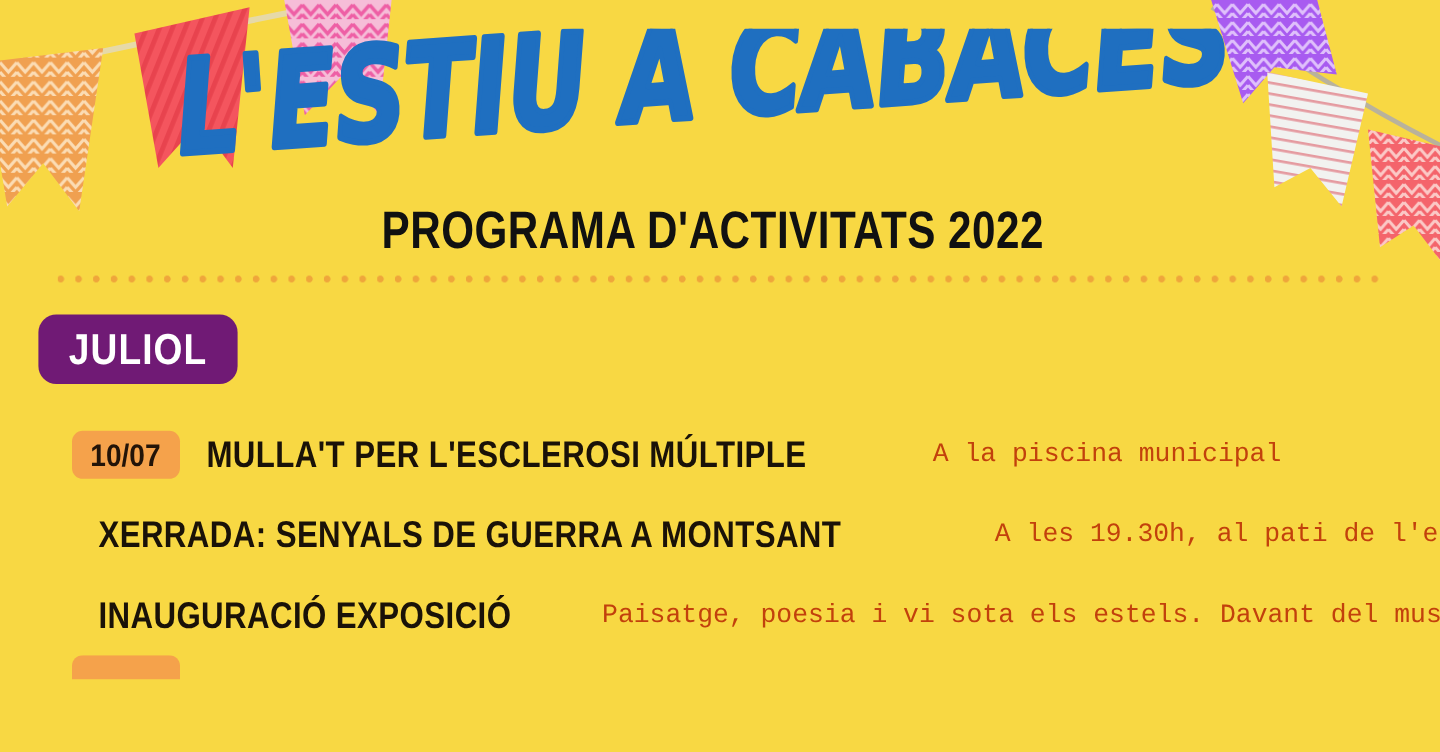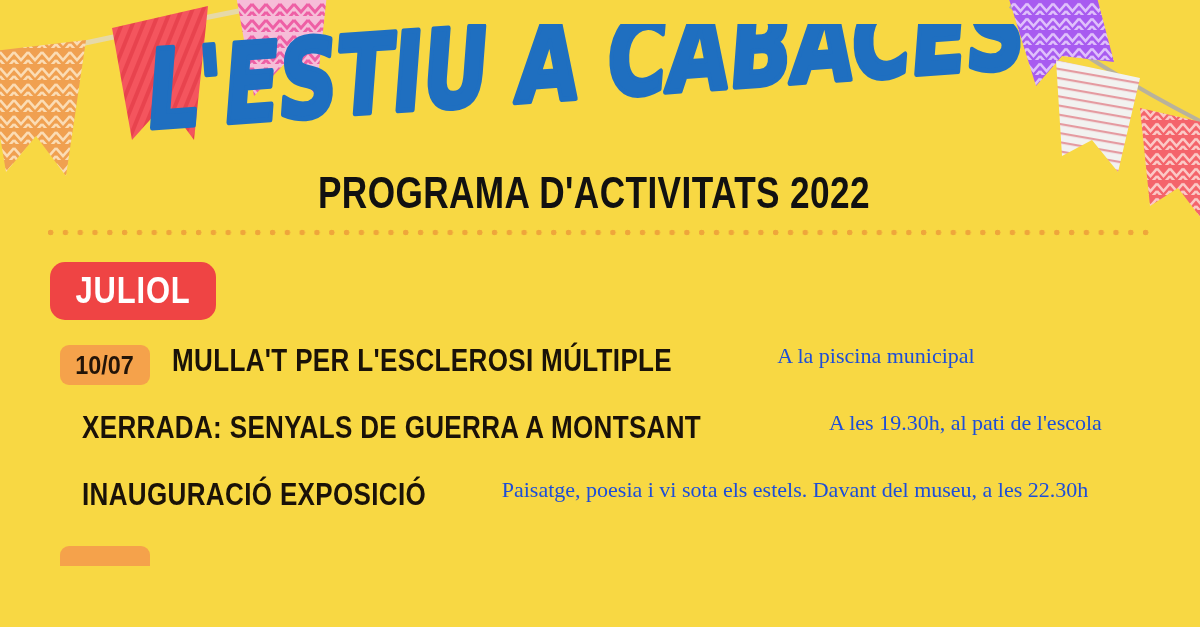--- a/index.html
+++ b/index.html
@@ -77,25 +77,25 @@
     width: 1108px;
     height: 9px;
     background-image: radial-gradient(circle at 2.6px 4.5px, #EFA63B 2.6px, rgba(0,0,0,0) 3.1px);
     background-size: 14.8px 9px;
     background-repeat: repeat-x;
   }
 
   
   .month-badge {
     position: absolute;
-    left: 50px;
+    left: 32px;
     top: 262px;
     min-width: 138px;
     height: 58px;
-    background: #ef4444;
+    background: #701a75;
     border-radius: 15px;
     display: flex;
     align-items: center;
     justify-content: center;
     padding: 0 16px;
     box-sizing: border-box;
   }
   .month-badge span {
     font-family: "Liberation Sans Narrow", "Liberation Sans", sans-serif;
     font-size: 36px;
@@ -111,21 +111,21 @@
   .event-list {
     position: absolute;
     left: 0;
     top: 345px;
     width: 1200px;
   }
   .event-row {
     position: relative;
     height: 67px;
     display: flex;
-    align-items: flex-start;
+    align-items: center;
     padding-left: 60px;
     box-sizing: border-box;
   }
   .date-badge {
     flex: 0 0 auto;
     width: 90px;
     height: 40px;
     background: #F5A24B;
     border-radius: 9px;
     display: flex;
@@ -152,24 +152,24 @@
     color: #1A1208;
     letter-spacing: 0.4px;
     white-space: nowrap;
     transform: scaleX(0.84);
     transform-origin: left center;
     line-height: 1;
   }
   .event-desc {
     flex: 0 0 auto;
     margin-left: 10px;
-    font-family: Liberation Serif, serif;
+    font-family: Liberation Mono, monospace;
     font-size: 22px;
     font-weight: 400;
-    color: #1d4ed8;
+    color: #c2410c;
     white-space: nowrap;
     line-height: 1;
   }
 
   
   .event-row.clipped {
     height: 20px;
     overflow: hidden;
     align-items: flex-start;
   }

